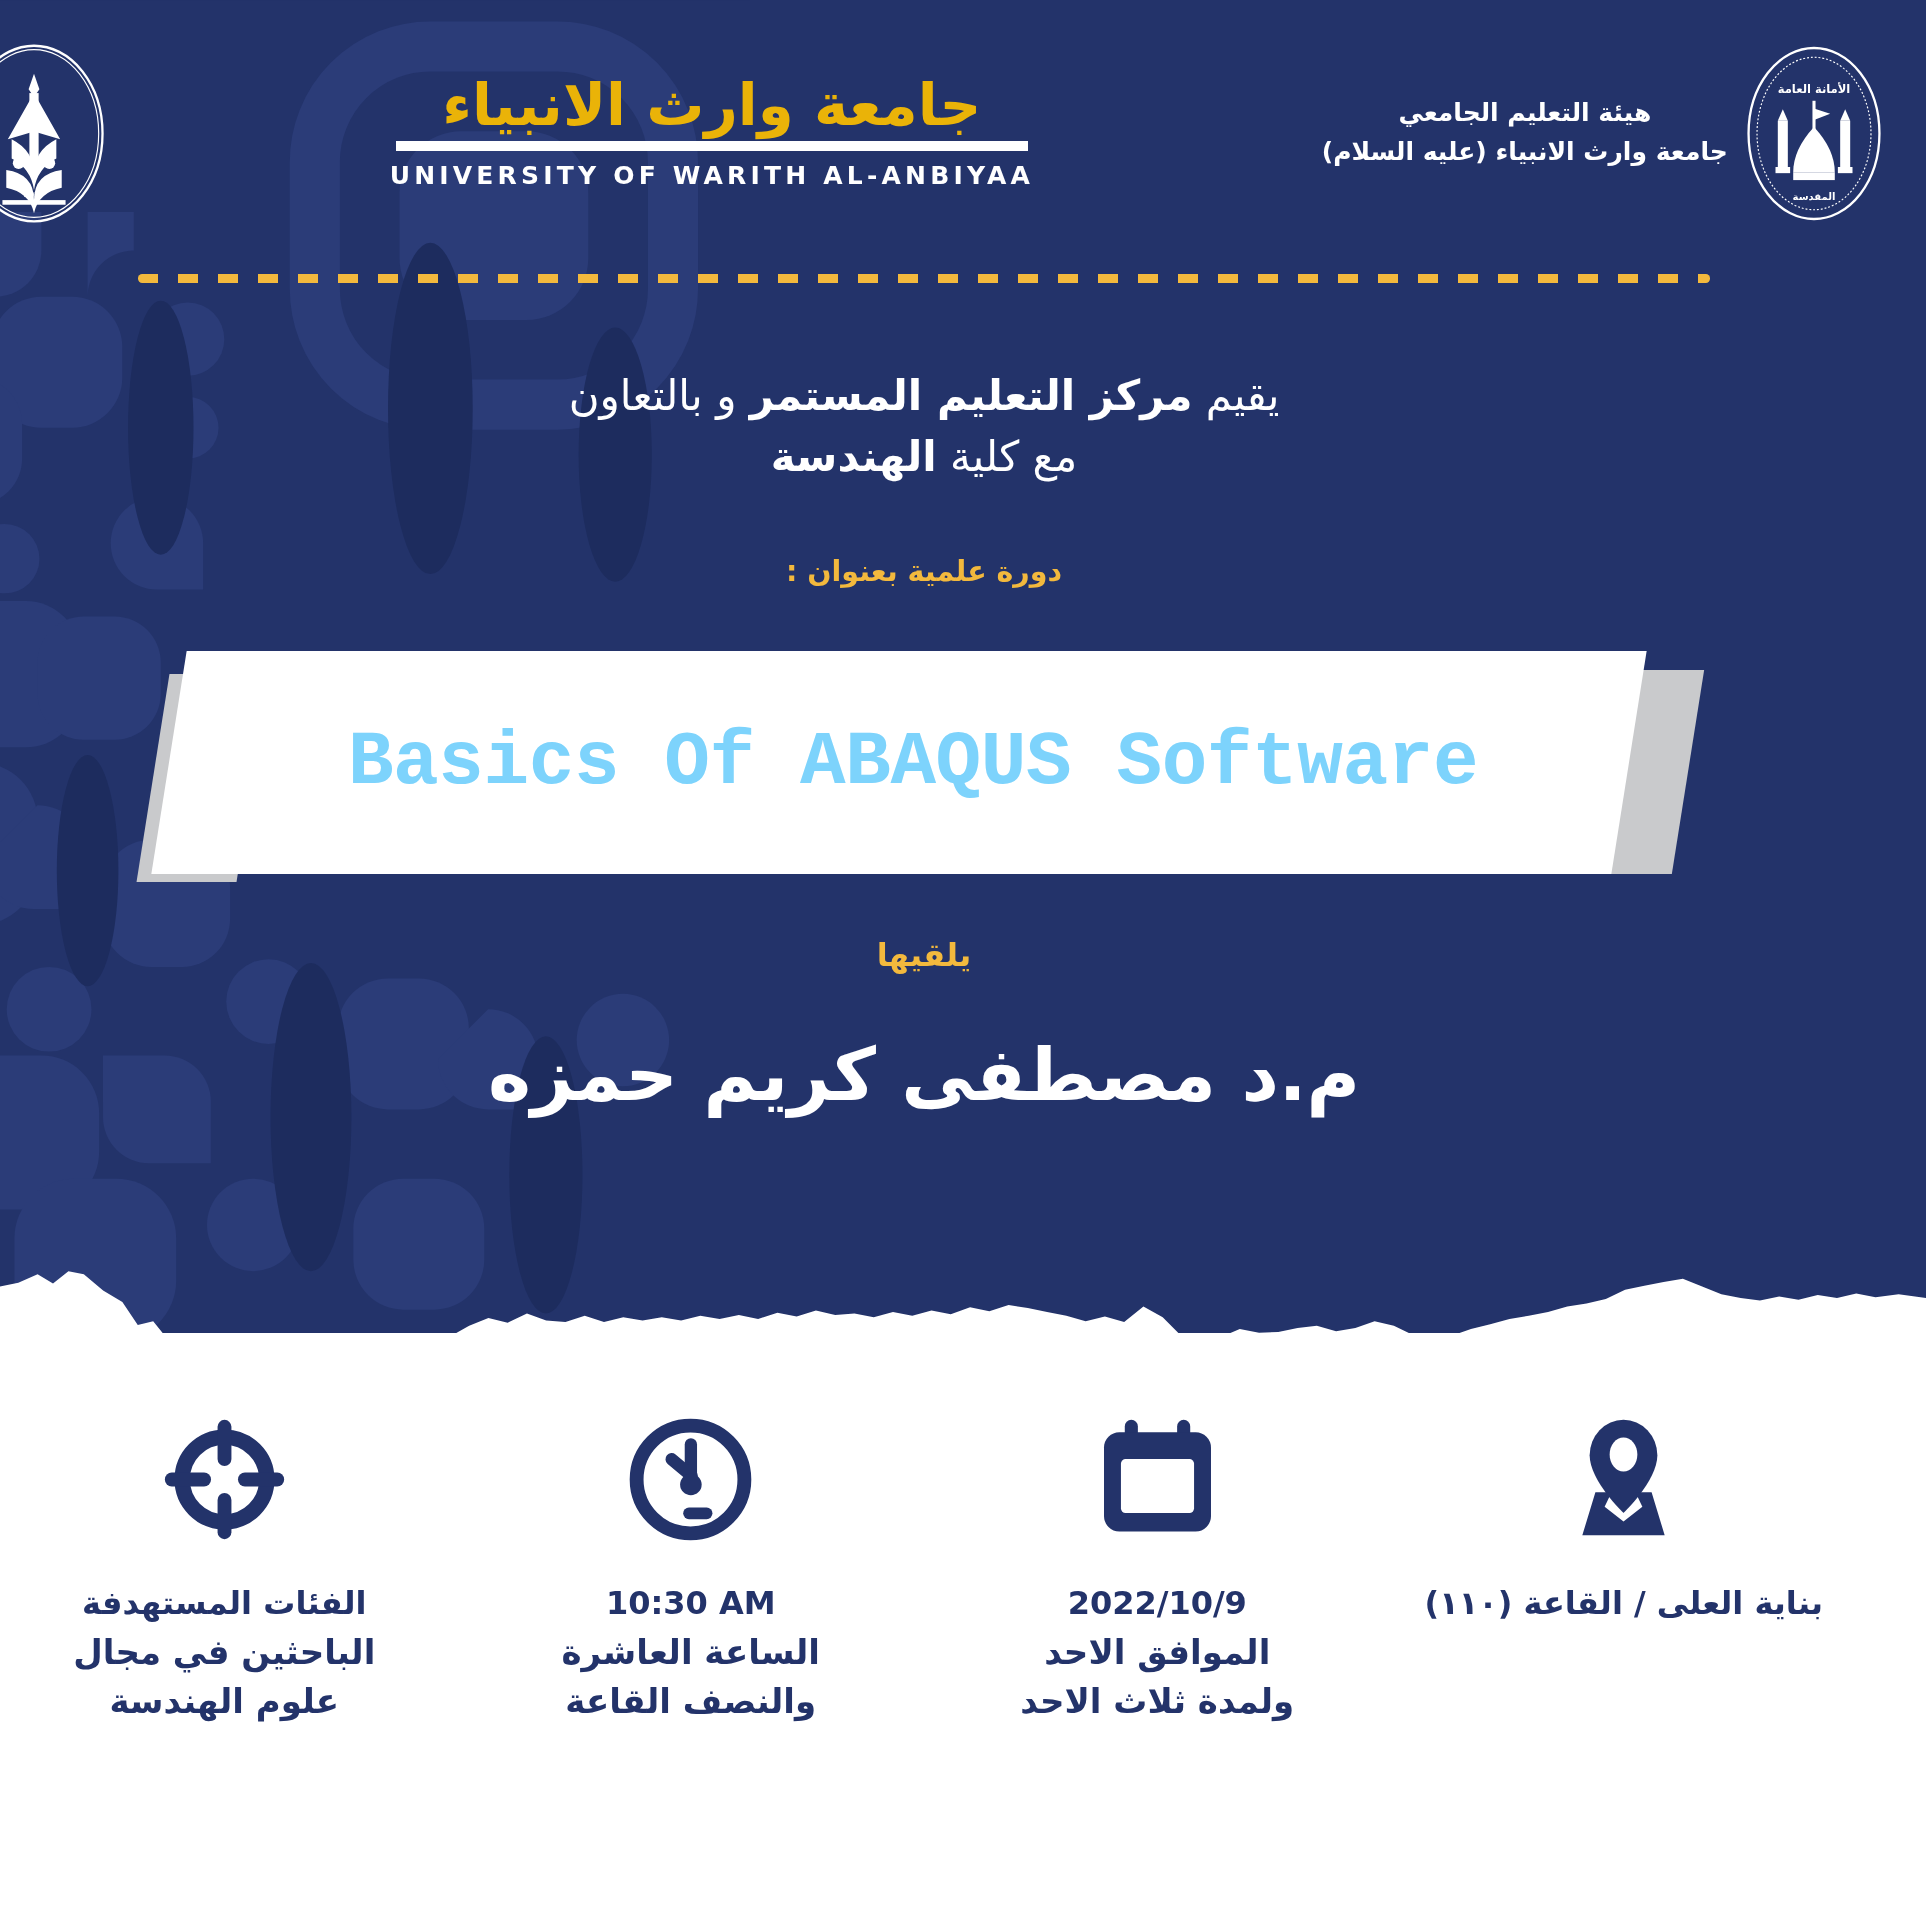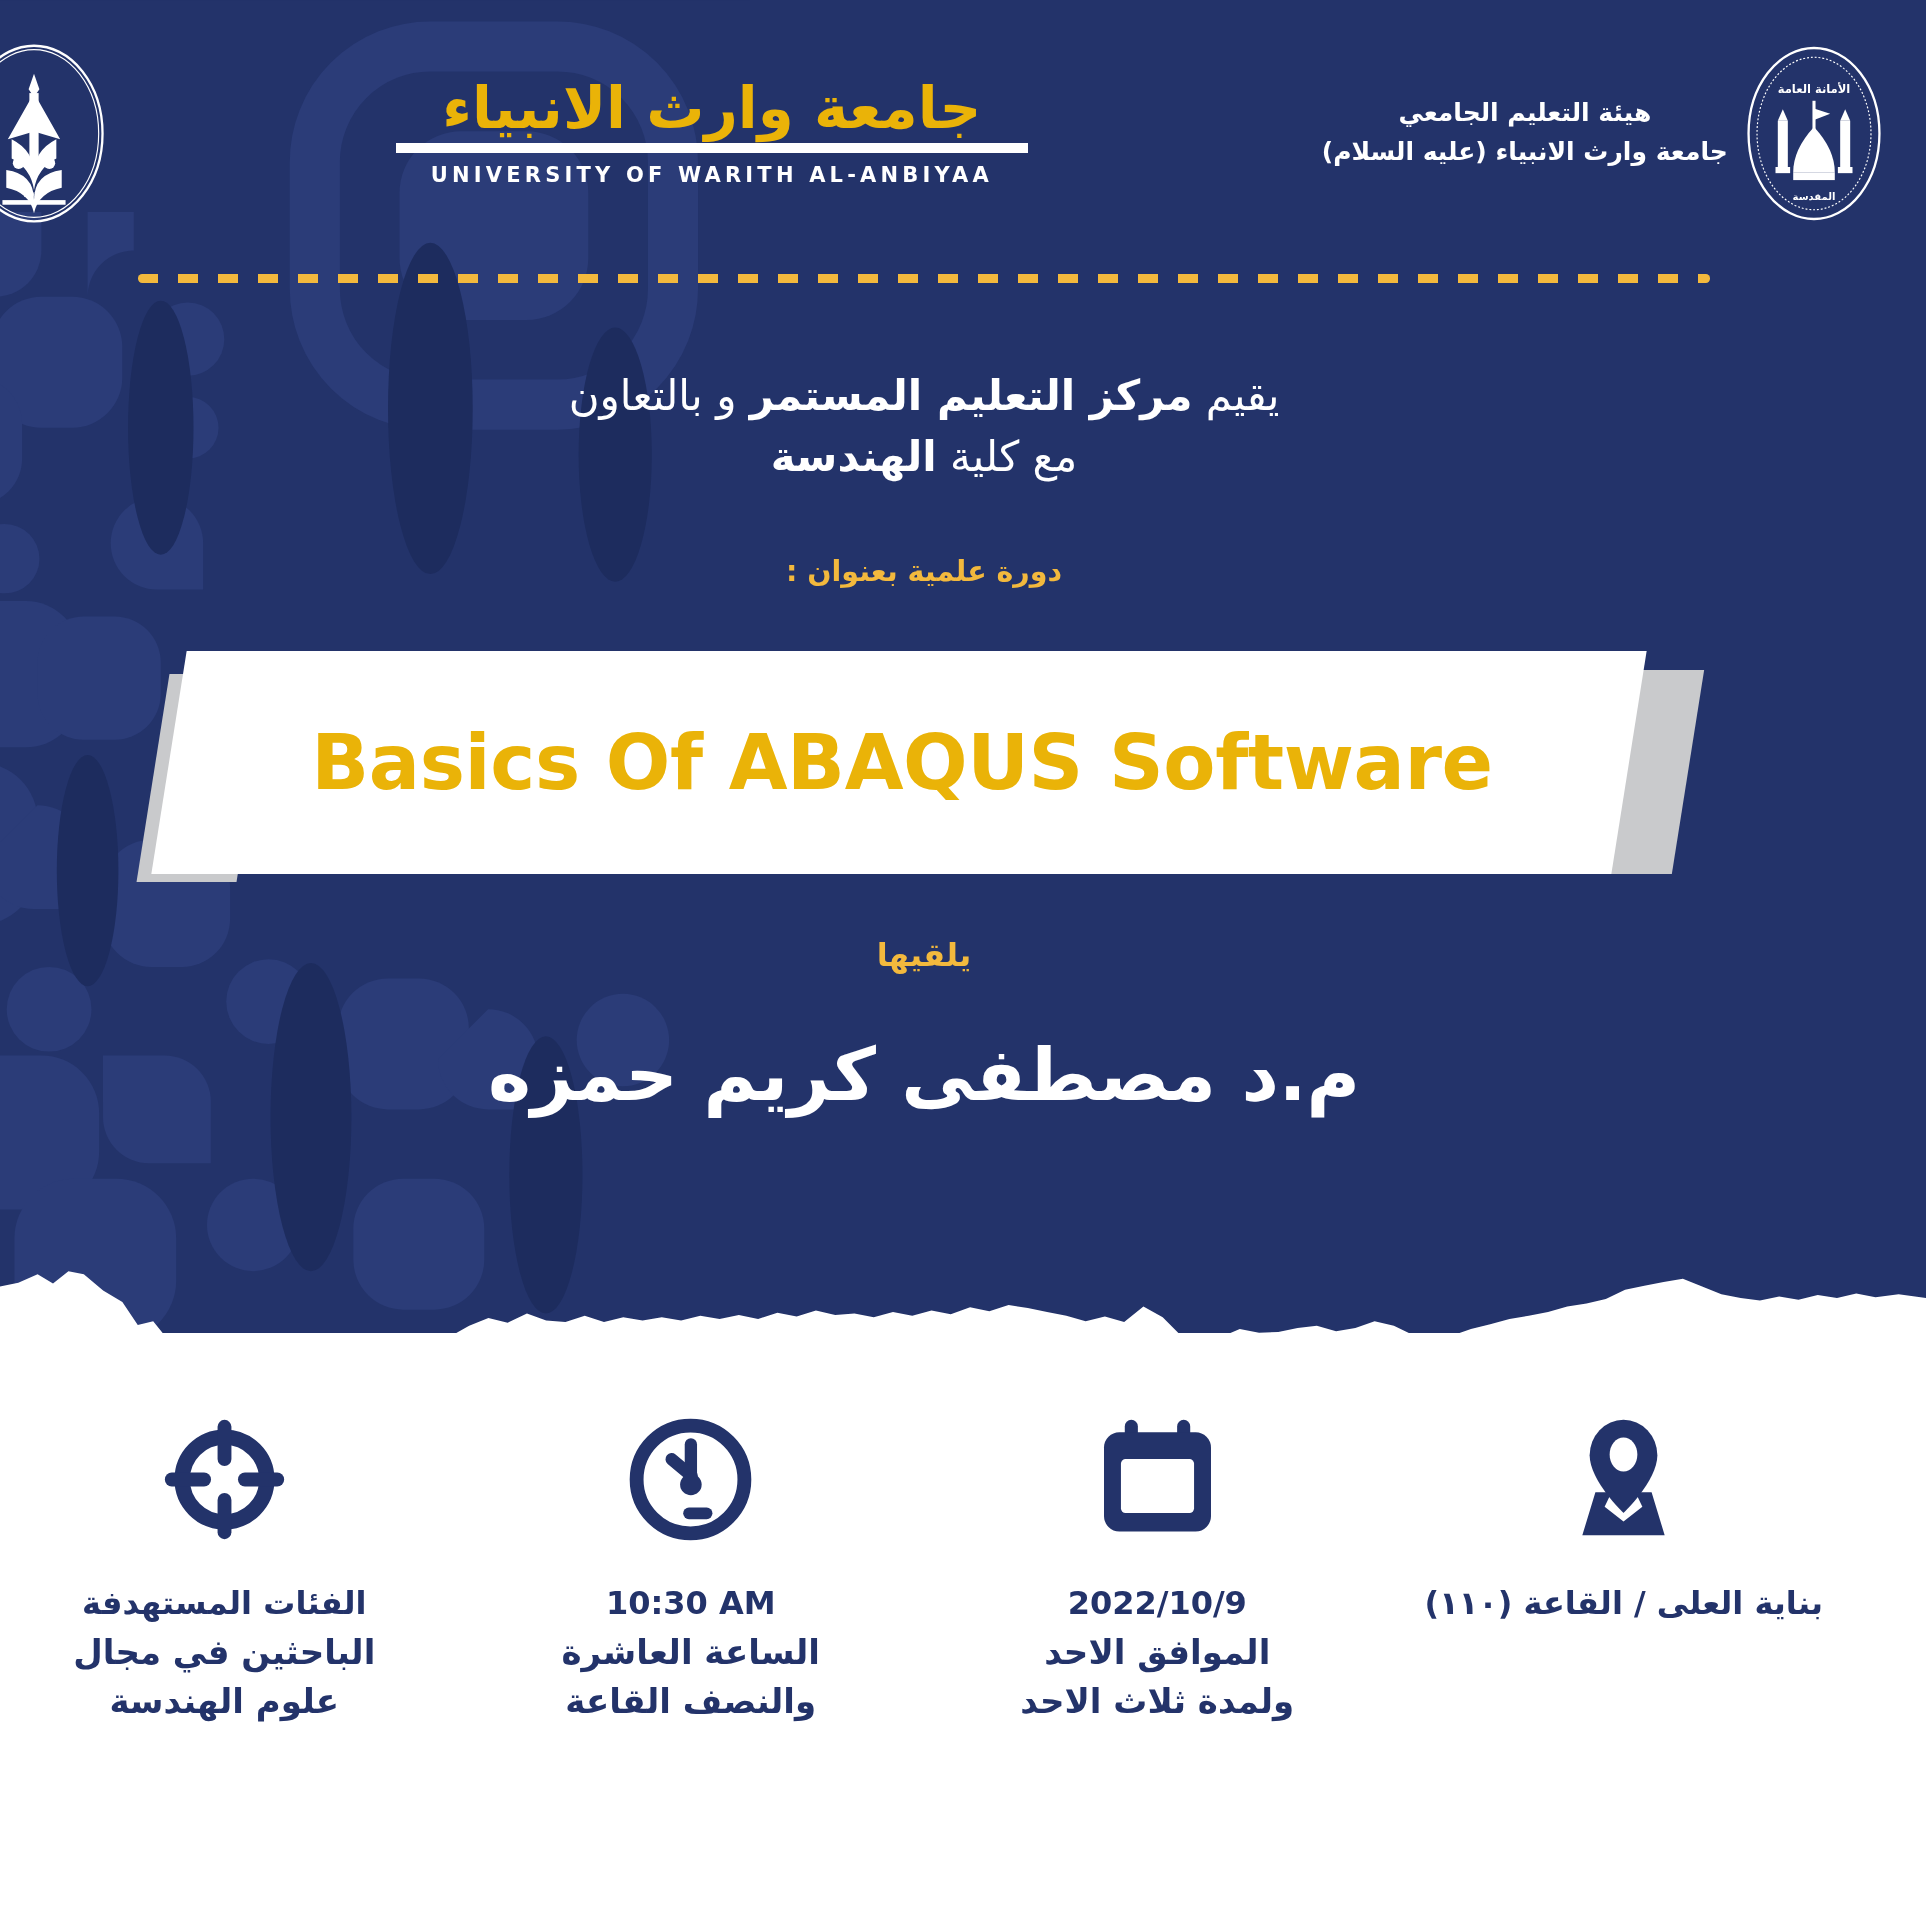--- a/index.html
+++ b/index.html
@@ -58,21 +58,21 @@
   }
   .center-logo .wordmark{
     color:#eab308;font-size:58px;font-weight:700;line-height:1;
     white-space:nowrap;direction:rtl;
     font-family:"DejaVu Sans","Liberation Sans",sans-serif;
   }
   .center-logo .rulebar{
     width:632px;height:10px;background:#ffffff;margin-top:6.2px;
   }
   .center-logo .latin{
-    color:#ffffff;font-size:21px;font-weight:700;letter-spacing:4.2px;
+    color:#ffffff;font-size:25px;font-weight:700;letter-spacing:4.2px;
     margin-top:10px;white-space:nowrap;direction:ltr;
   }
 
   
   .gold-dash{
     position:absolute;left:216px;top:274px;width:1572px;height:8.5px;
     background:repeating-linear-gradient(to right,#f3b93d 0px,#f3b93d 20px,transparent 20px,transparent 40px);
     border-radius:4.2px;
   }
 
@@ -104,24 +104,24 @@
     position:absolute;left:1695px;top:19px;width:71px;height:204px;
     background:#c9cacc;
     transform:skewX(-9deg);
   }
   .band-white{
     position:absolute;left:247px;top:0px;width:1460px;height:223px;
     background:#ffffff;
     transform:skewX(-9deg);
   }
   .band-title{
-    position:absolute;left:250px;top:0px;width:1460px;height:223px;
+    position:absolute;left:261px;top:0px;width:1460px;height:223px;
     display:flex;align-items:center;justify-content:center;
-    color:#eab308;font-size:76px;font-weight:700;letter-spacing:-0.4px;
-    direction:ltr;white-space:nowrap;
+    color:#7dd3fc;font-size:76px;font-weight:700;letter-spacing:-0.4px;
+    direction:ltr;white-space:nowrap;font-family:Liberation Mono, monospace;
   }
 
   
   .presented-by{
     position:absolute;left:0;top:936px;width:2004px;
     text-align:center;color:#f3b93d;font-size:32px;font-weight:700;
     direction:rtl;
   }
   .presenter{
     position:absolute;left:0;top:1032px;width:2004px;

